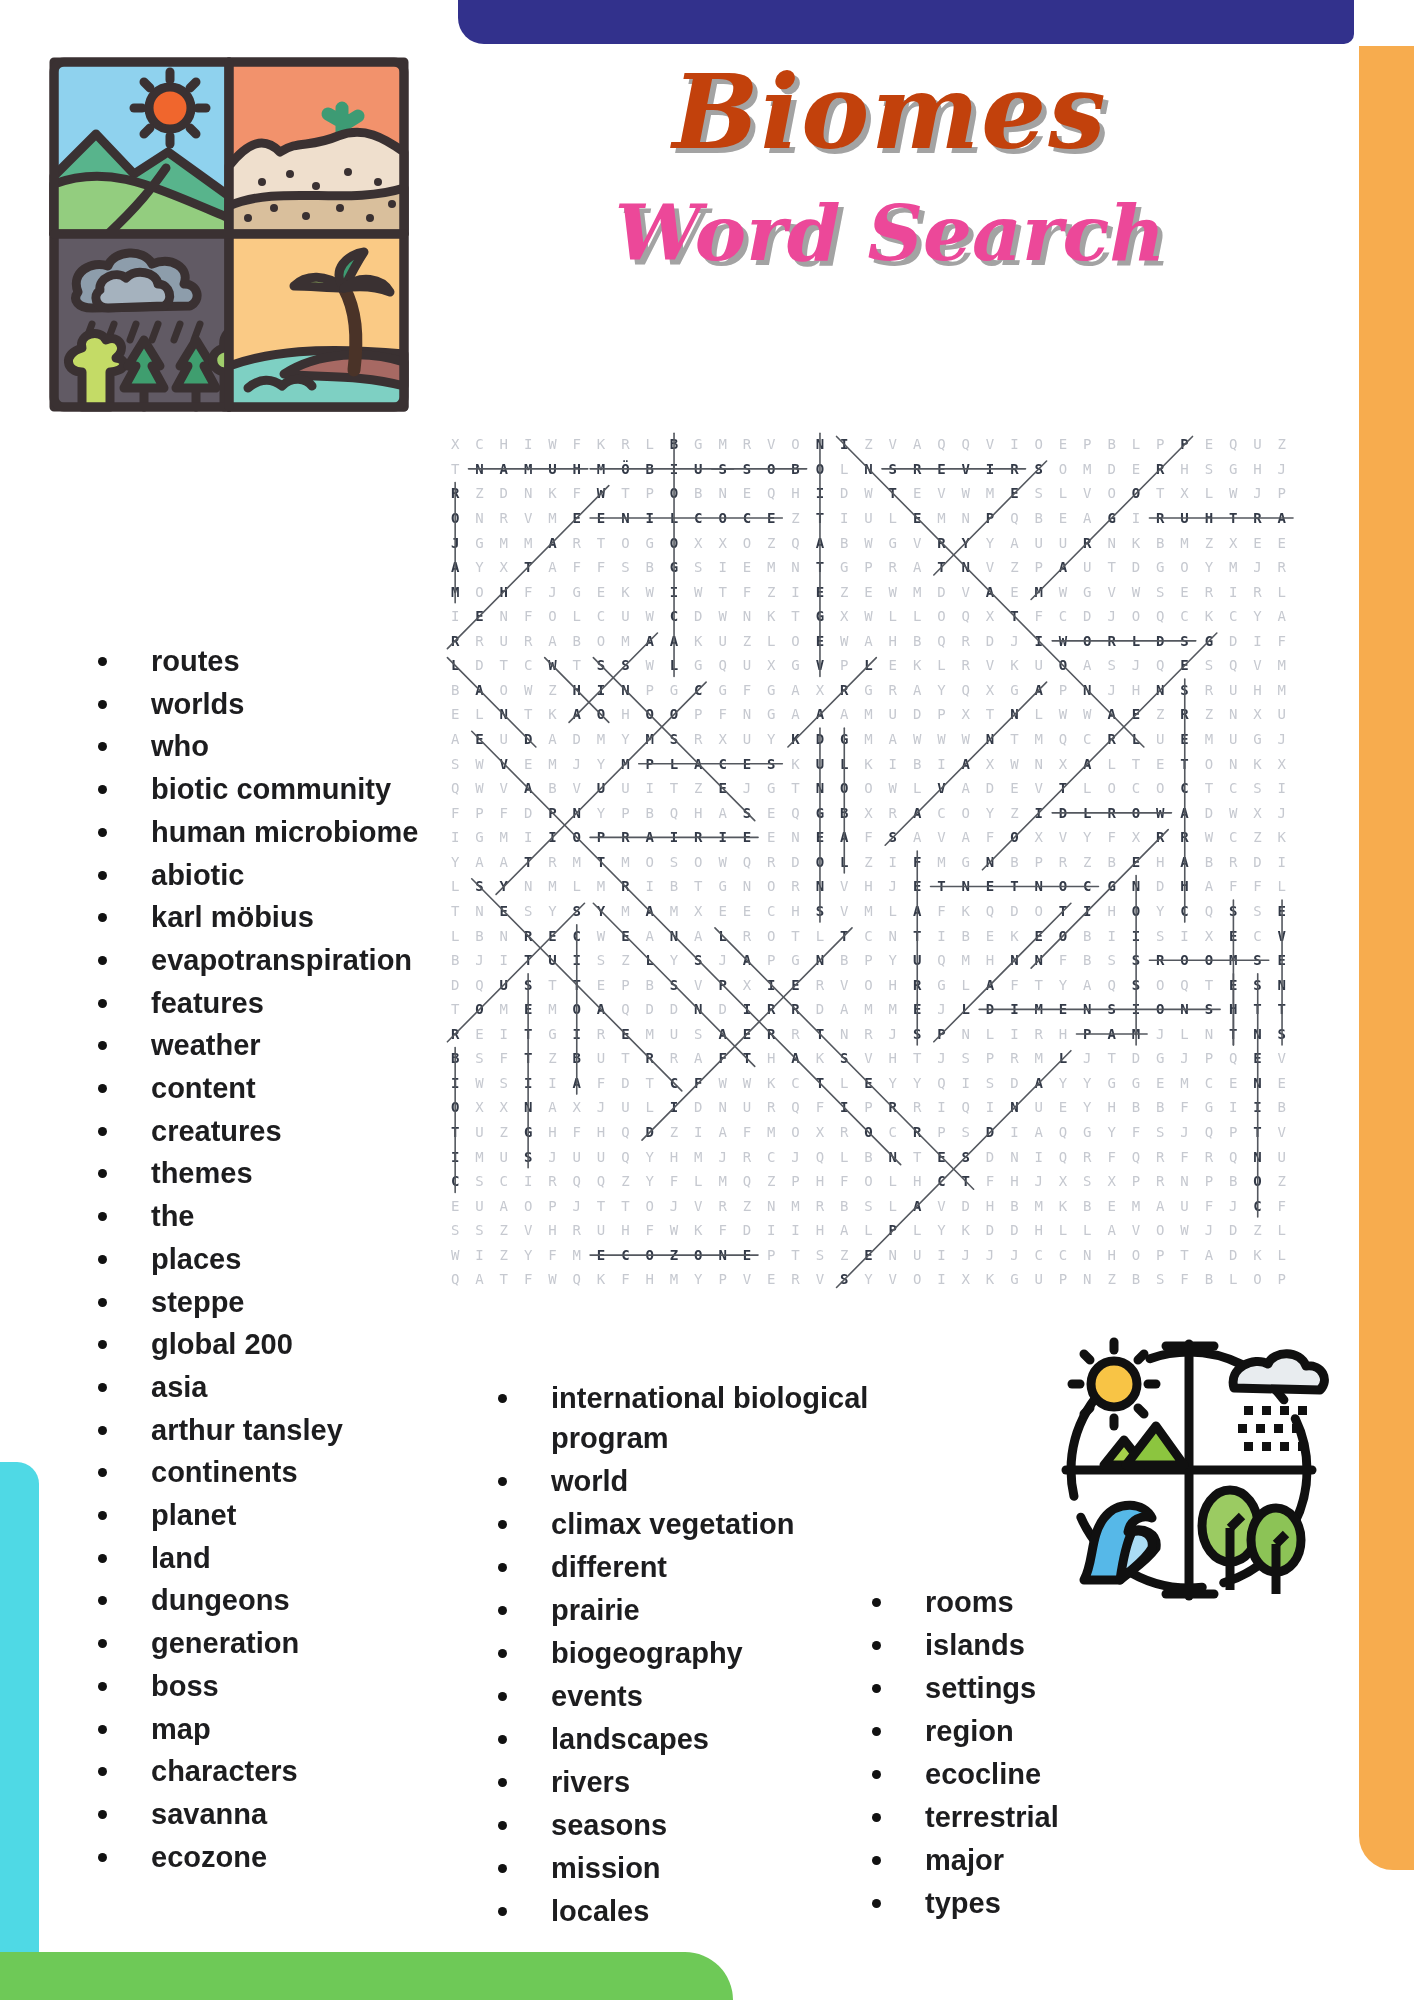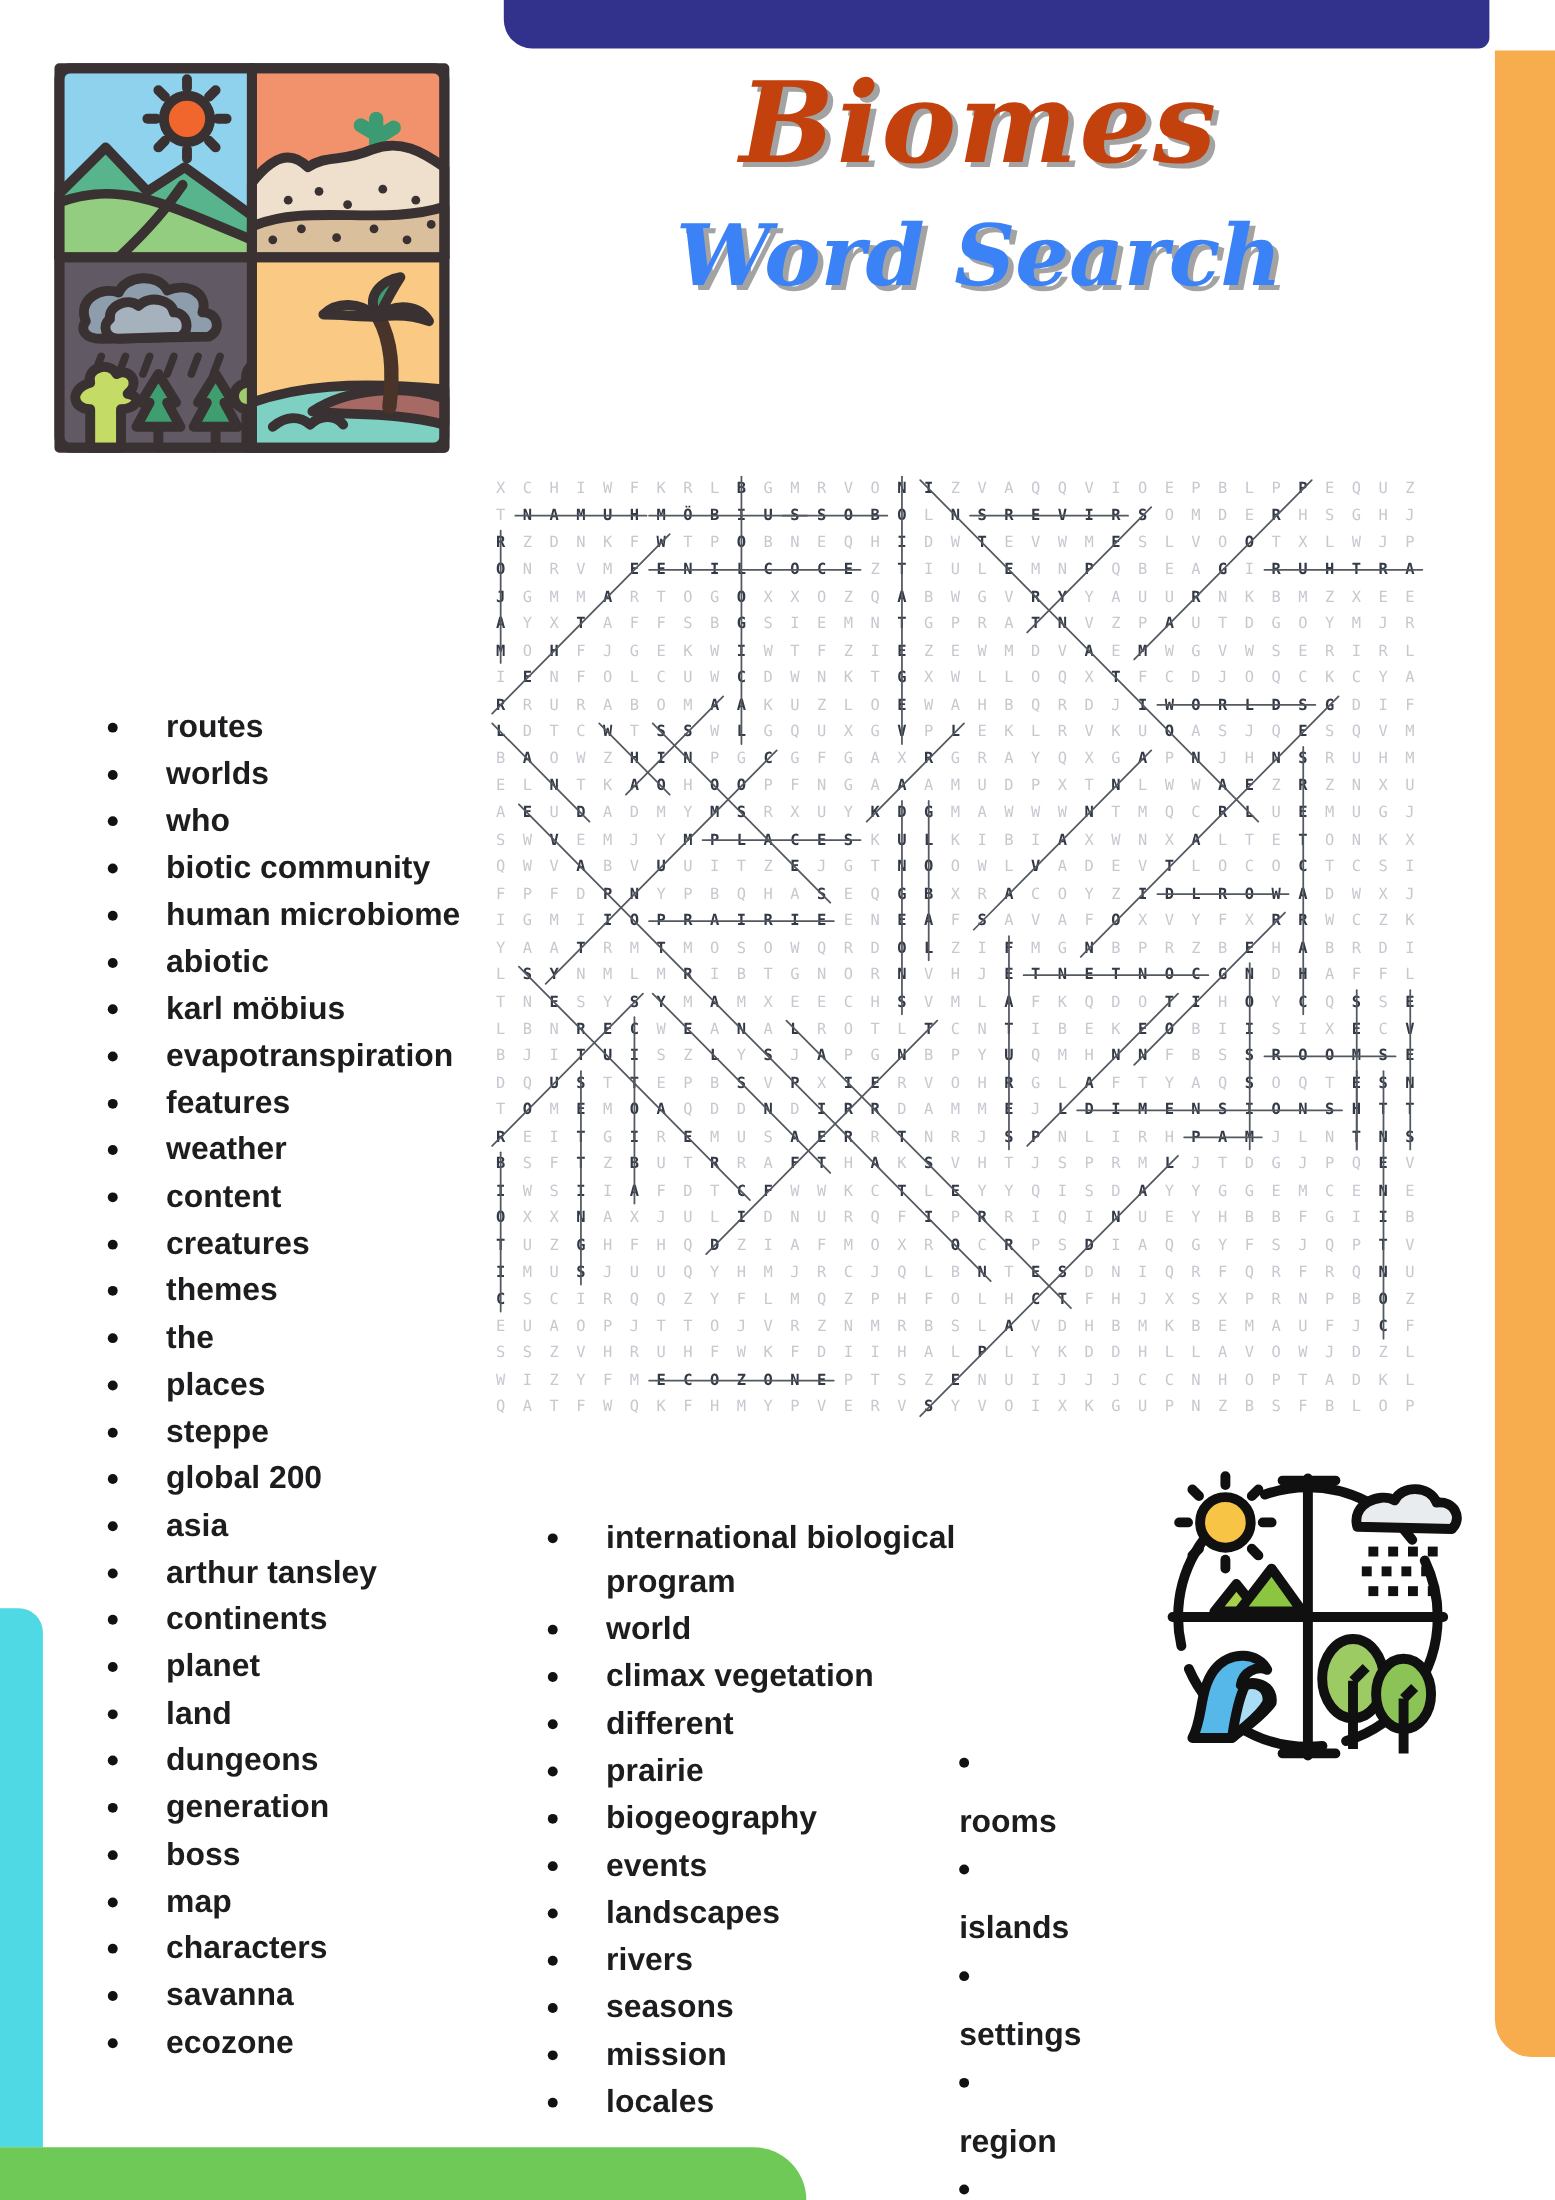--- a/index.html
+++ b/index.html
@@ -10,21 +10,21 @@
   #topbar{left:458px;top:0;width:896px;height:44px;border-radius:0 0 10px 26px;}
   #rightbar{right:0;top:46px;width:55px;height:1824px;border-radius:0 0 0 34px;}
   #leftbar{left:0;top:1462px;width:39px;height:490px;border-radius:0 22px 0 0;}
   #bottombar{left:0;top:1952px;width:733px;height:48px;border-radius:0 70px 0 0;}
   
   #titles{position:absolute;left:420px;top:0;width:940px;text-align:center;}
   #title{margin:0;position:relative;top:52px;font-family:"DejaVu Serif",serif;
          font-style:italic;font-weight:700;font-size:102px;letter-spacing:2px;
          text-shadow:5px 5px 0 #a3a3a3;}
   #subtitle{margin:0;position:relative;top:68px;font-family:"DejaVu Serif",serif;
-         font-style:italic;font-weight:700;font-size:77px;color:#3b82f6;
+         font-style:italic;font-weight:700;font-size:77px;color:#ec4899;
          text-shadow:5px 5px 0 #a3a3a3;}
   
   #grid{position:absolute;left:443px;top:432px;width:852px;height:860px;
         display:grid;grid-template-columns:repeat(35,24.32px);
         grid-auto-rows:24.57px;}
   #grid .cell{display:flex;align-items:center;justify-content:center;
         font-family:"DejaVu Sans Mono",monospace;font-size:14px;color:#c6c9d0;}
   #grid .cell.hit{color:#323947;font-weight:700;}
   #strikes{position:absolute;left:443px;top:432px;width:852px;height:860px;pointer-events:none;}
   #strikes line{stroke:#54585f;stroke-width:1.6;stroke-linecap:round;}
@@ -32,21 +32,21 @@
   .wordcol{position:absolute;display:flex;flex-direction:column;}
   .worditem{display:flex;align-items:flex-start;color:#1d1d1f;
             font-size:29px;font-weight:700;line-height:40px;margin-bottom:3px;gap:28px;}
   .worditem .dot{flex:0 0 auto;width:9px;height:9px;border-radius:50%;
             background:#111;margin:16px 16px 0 0;}
   #col-left{left:98px;top:640px;width:340px;}
   #col-mid{left:498px;top:1378px;width:386px;}
   #col-right{left:872px;top:1581px;width:300px;}
   #col-left .worditem{line-height:42.7px;margin-bottom:0;}
   #col-left .worditem .dot{margin-top:17px;}
-  #col-right .worditem{line-height:43px;margin-bottom:0;flex-direction:column;}
+  #col-right .worditem{line-height:43px;margin-bottom:0;}
   #col-right .worditem .dot{margin-top:17px;}
   
   #logo{position:absolute;left:48px;top:56px;}
   #biome-circle{position:absolute;left:1048px;top:1322px;}
 </style>
 </head>
 <body>
 
 <div id="page">
 

